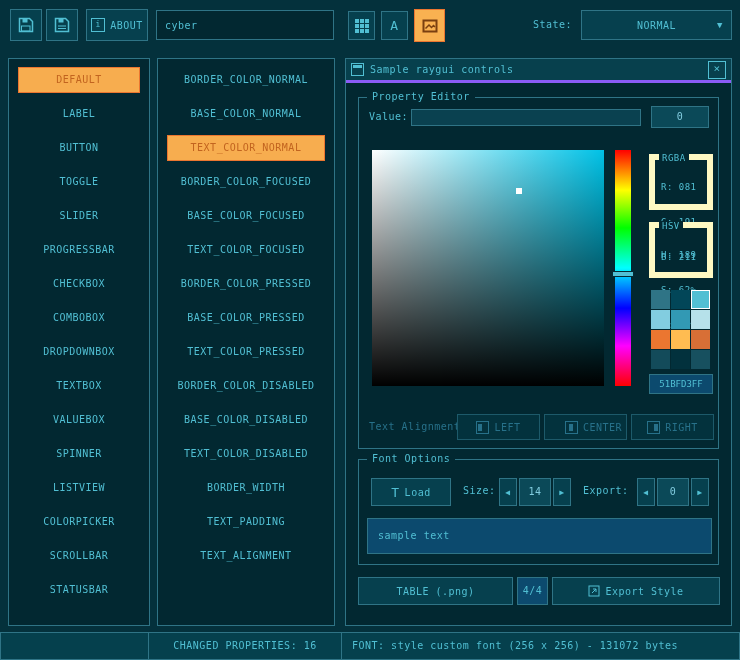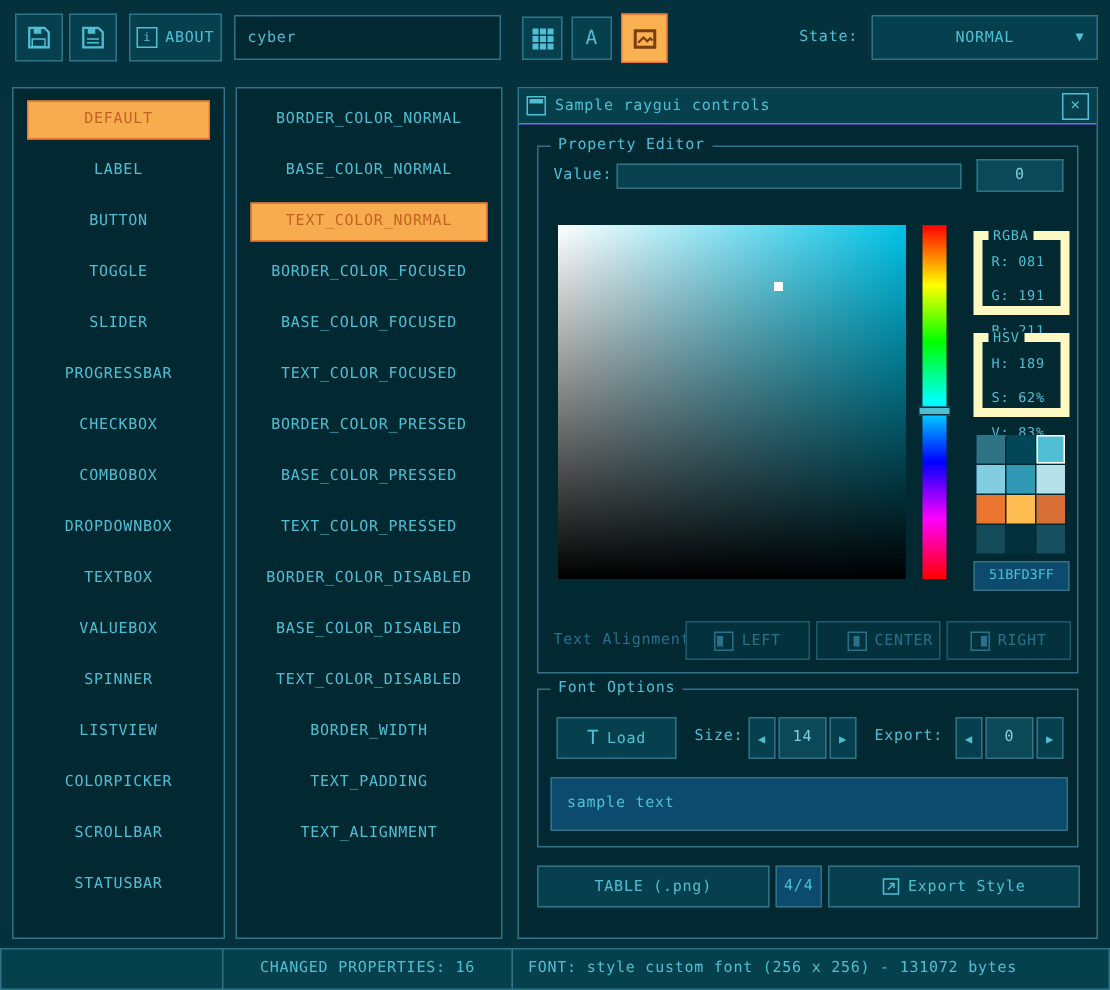--- a/index.html
+++ b/index.html
@@ -14,29 +14,29 @@
   #style-input{background:#022831;border:1px solid #2f7486;color:#51bfd3;font-family:inherit;font-size:10px;letter-spacing:.5px;padding:0 8px;outline:none;}
   .grid-icon{position:relative;width:16px;height:16px;}
   .grid-icon::before{content:"";position:absolute;left:1px;top:1px;width:4px;height:4px;background:currentColor;
     box-shadow:5px 0 currentColor,10px 0 currentColor,0 5px currentColor,5px 5px currentColor,10px 5px currentColor,0 10px currentColor,5px 10px currentColor,10px 10px currentColor;}
   .accent-btn{background:#f9b151;border:1px solid #eb7630;color:#7a3f10;}
   
   .list{display:flex;flex-direction:column;gap:8px;padding:8px 9px;}
   .list-item{height:24px;line-height:24px;text-align:center;color:#51bfd3;cursor:pointer;flex:none;border:1px solid transparent;}
   .list-item.selected{background:#f7ad4f;border:1px solid #eb7630;color:#c2641f;}
   
-  #titlebar{position:absolute;left:0;top:0;right:0;height:24px;background:#07404d;border-bottom:1px solid #8b5cf6;display:flex;align-items:center;gap:6px;padding:0 5px;box-sizing:border-box;}
+  #titlebar{position:absolute;left:0;top:0;right:0;height:24px;background:#07404d;border-bottom:3px solid #8b5cf6;display:flex;align-items:center;gap:6px;padding:0 5px;box-sizing:border-box;}
   .win-icon{width:11px;height:11px;border:1px solid #51bfd3;flex:none;}
   .win-icon::before{content:"";display:block;height:3px;margin:1px;background:#51bfd3;}
   #close-btn{margin-left:auto;width:16px;height:16px;border:1px solid #51bfd3;line-height:13px;text-align:center;font-size:11px;cursor:pointer;flex:none;}
   .group{position:absolute;border:1px solid #2f7486;box-sizing:border-box;}
   .group > .group-label{position:absolute;top:-7px;left:8px;background:#022831;padding:0 5px;color:#51bfd3;}
   .mini-group{position:absolute;border:6px solid #fef9c3;box-sizing:border-box;font-size:9px;}
   .mini-group > .group-label{position:absolute;top:-7px;left:4px;background:#022831;padding:0 3px;font-size:9px;}
-  .mini-row{padding-left:6px;line-height:15px;margin-top:8px;}
+  .mini-row{padding-left:6px;line-height:15px;margin-top:20px;}
   
   #sv-square{background-image:linear-gradient(to top,#000,rgba(0,0,0,0)),linear-gradient(to right,#fff,rgba(255,255,255,0));background-color:#00c2e6;cursor:crosshair;}
   #sv-dot{position:absolute;left:62%;top:16%;width:6px;height:6px;background:#fff;}
   #hue-bar{background:linear-gradient(to bottom,#f00 0%,#ff0 17%,#0f0 33%,#0ff 50%,#00f 67%,#f0f 83%,#f00 100%);cursor:pointer;}
   #hue-handle{position:absolute;left:-3px;top:121px;width:22px;height:6px;background:#51bfd3;border:1px solid #032b34;box-sizing:border-box;}
   #palette{display:grid;grid-template-columns:repeat(3,19px);grid-auto-rows:19px;gap:1px;}
   .swatch{cursor:pointer;}
   .swatch.selected{outline:1px solid #fff;outline-offset:-1px;}
   
   .dim-btn{background:#03323d;border:1px solid #1d5a6a;color:#27718a;}

